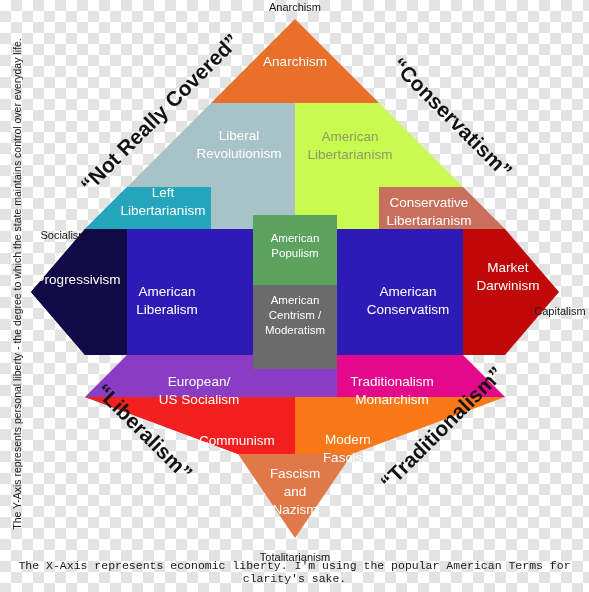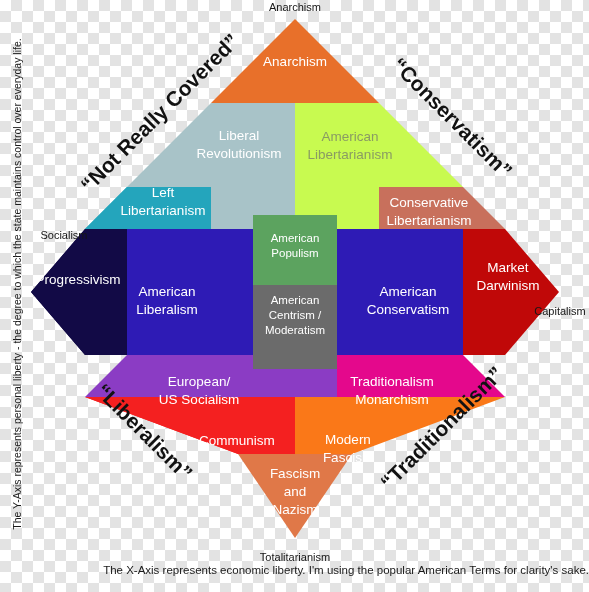--- a/index.html
+++ b/index.html
@@ -26,25 +26,25 @@
   }
   .diag-label{
     font-family:"Liberation Sans", sans-serif;
     font-size:21px;
     font-weight:bold;
     fill:#121212;
     text-anchor:middle;
   }
   .caption-x{
     position:absolute;
-    left:0;right:0;bottom:16px;
-    text-align:right;
+    left:0;right:0;bottom:7px;
+    text-align:center;
     font-size:11.5px;
     color:#1a1a1a;
-    font-family:Liberation Sans, sans-serif;
+    font-family:Liberation Mono, monospace;
   }
   .caption-y{
     position:absolute;
     left:-272px;
     top:278px;
     width:578px;
     transform:rotate(-90deg);
     text-align:center;
     font-size:10.5px;
     color:#1a1a1a;

